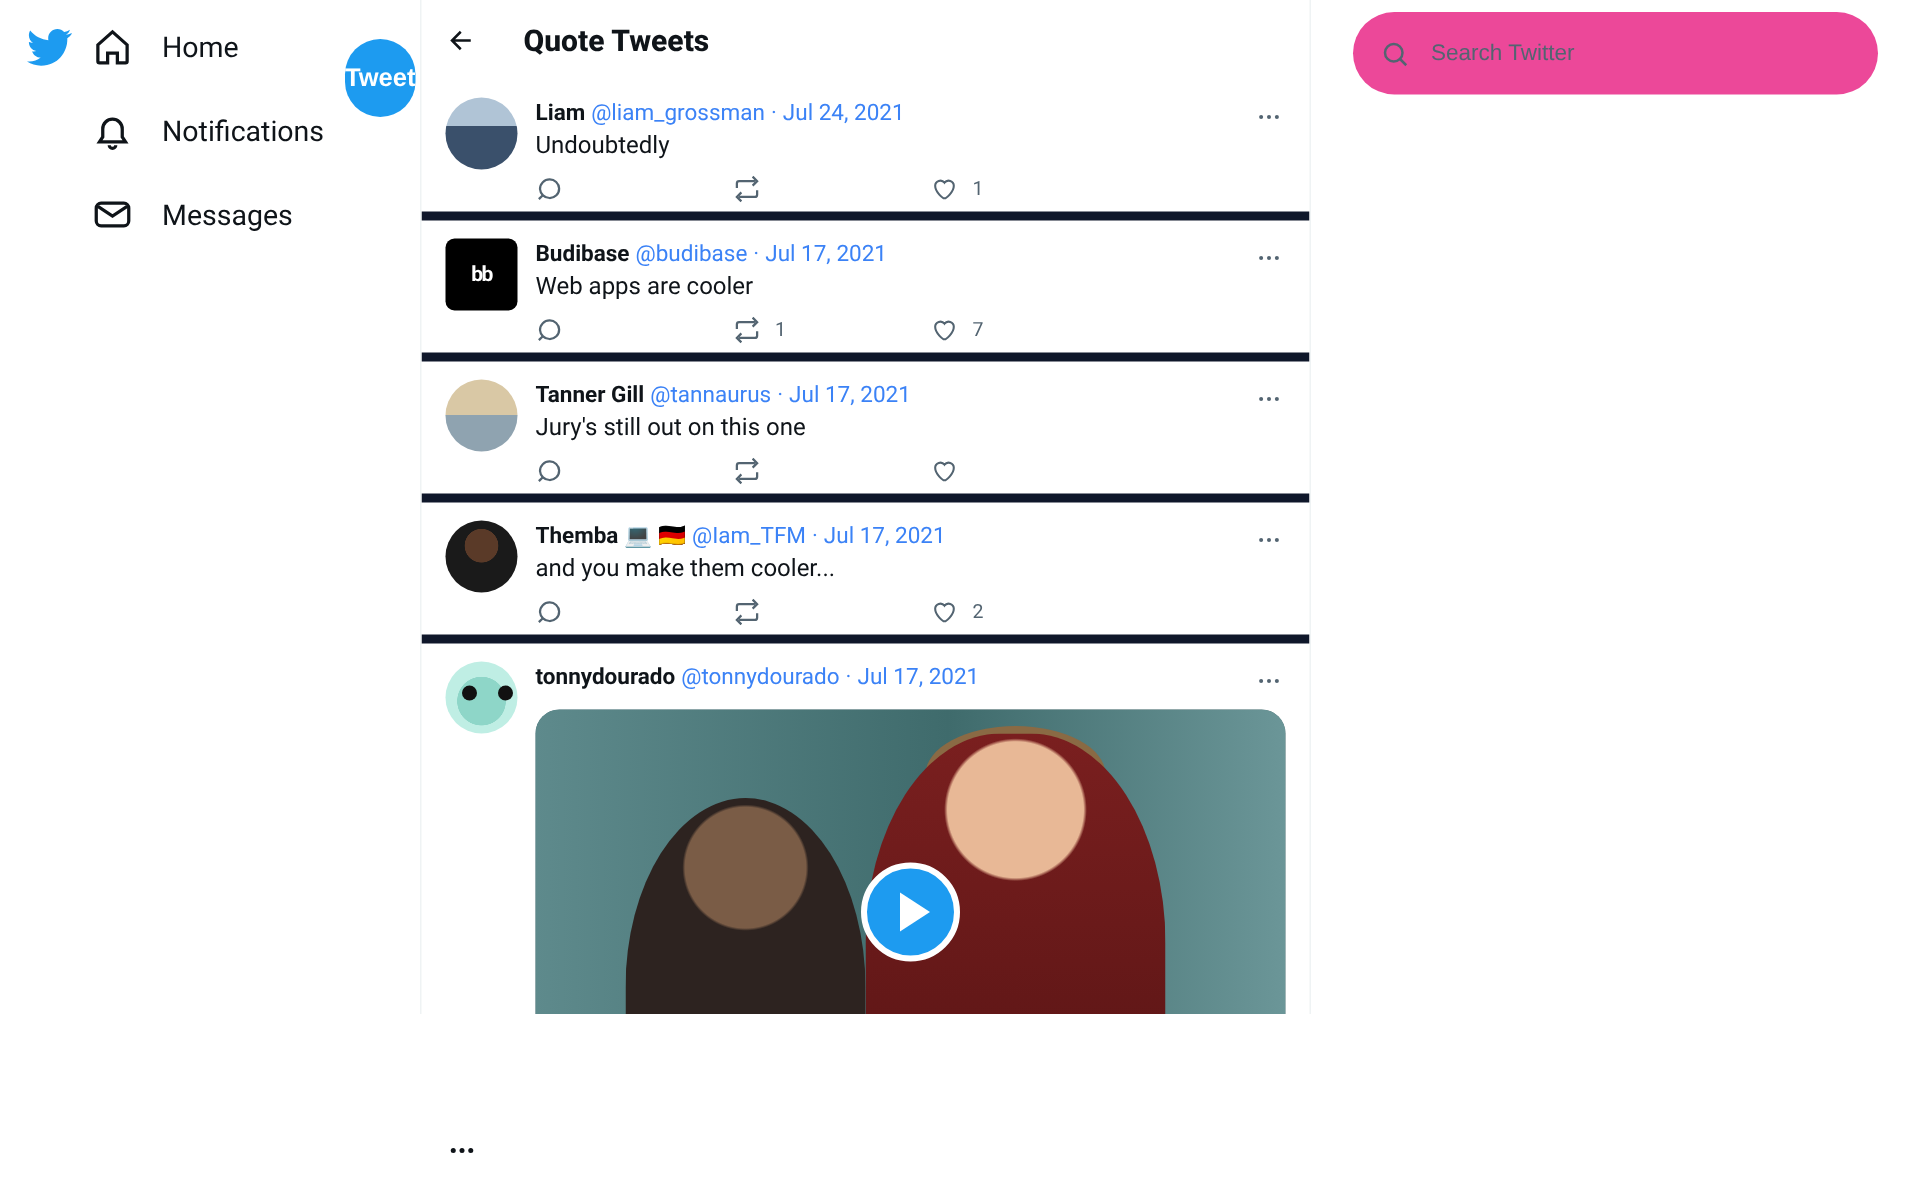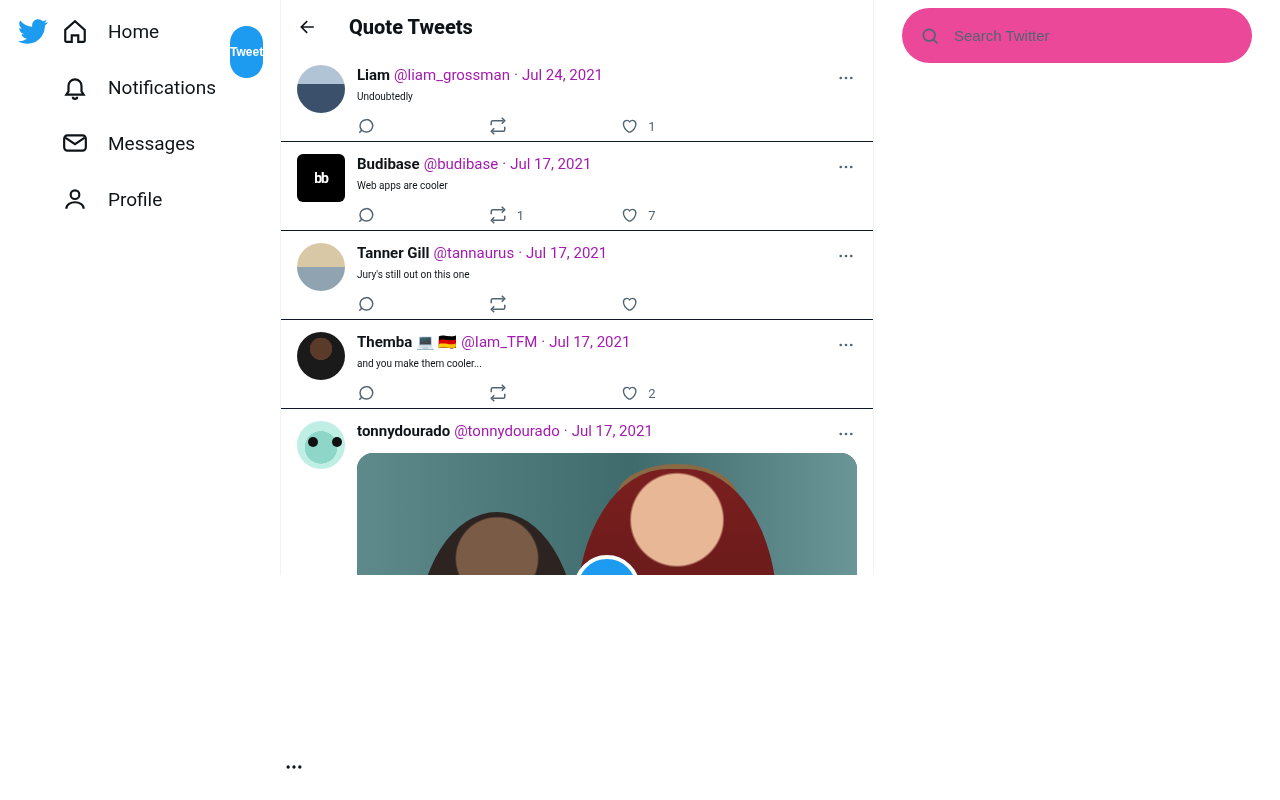--- a/index.html
+++ b/index.html
@@ -43,57 +43,57 @@
   .nav-icon { width: 26px; height: 26px; display:flex; align-items:center; justify-content:center; }
   .nav-label { font-size: 19px; color:#0f1419; }
   .tweet-btn {
     margin-top: 20px;
     background: #1d9bf0;
     color: #fff;
     border: none;
     border-radius: 9999px;
     width: 226px;
     height: 52px;
-    font-size: 12px;
+    font-size: 17px;
     font-weight: 700;
     cursor: pointer;
   }
   .sidebar-footer {
     margin-top: auto;
     margin-bottom: 16px;
     padding-left: 14px;
   }
   .more-dots {
     width: 34px; height: 34px; border-radius:50%;
     display:flex; align-items:center; justify-content:center;
     cursor:pointer;
   }
   
   .main {
     width: 600px;
     border-left: 1px solid #eff3f4;
     border-right: 1px solid #eff3f4;
-    height: 575px;
+    height: 676px;
     overflow: hidden;
   }
   .main-header {
     display: flex;
     align-items: center;
     height: 53px;
     padding: 0 16px;
     gap: 24px;
   }
   .back-btn {
     width: 34px; height:34px; border-radius:50%;
     display:flex; align-items:center; justify-content:center;
     cursor:pointer; margin-left:-6px;
   }
   .page-title { font-size: 20px; font-weight: 800; }
   .tweet {
-    border-bottom: 1px solid #0f172a;
+    border-bottom: 6px solid #0f172a;
     padding: 12px 16px 6px 16px;
     display: flex;
     gap: 12px;
     position: relative;
     cursor:pointer;
     justify-content:flex-end;
   }
   .avatar {
     width: 48px; height: 48px; border-radius: 50%;
     flex-shrink: 0;
@@ -103,22 +103,22 @@
   .tweet-body { flex: 1; min-width:0; }
   .tweet-head {
     display: flex;
     align-items: center;
     gap: 4px;
     font-size: 15px;
     line-height: 20px;
   }
   .display-name { font-weight: 700; color:#0f1419; white-space:nowrap; }
   .emoji-img { display:inline-block; }
-  .handle, .dot, .date { color: #a21caf; white-space:nowrap; }
-  .tweet-text { font-size: 10px; line-height:20px; margin-top:2px; color:#0f1419; }
+  .handle, .dot, .date { color: #3b82f6; white-space:nowrap; }
+  .tweet-text { font-size: 16px; line-height:20px; margin-top:2px; color:#0f1419; }
   .tweet-actions {
     display: flex;
     max-width: 425px;
     margin-top: 10px;
     color: #536471;
   }
   .action {
     display: flex;
     align-items: center;
     gap: 10px;
@@ -255,29 +255,20 @@
       <span class="nav-label">Notifications</span>
     </div>
     <div class="nav-item">
       <span class="nav-icon">
         <svg viewBox="0 0 24 24" width="26" height="26" fill="none" stroke="#0f1419" stroke-width="2">
             <rect x="2" y="5" width="20" height="14" rx="3"></rect>
             <path d="M3 7l9 6 9-6"></path>
           </svg>
       </span>
       <span class="nav-label">Messages</span>
-    </div>
-    <div class="nav-item">
-      <span class="nav-icon">
-        <svg viewBox="0 0 24 24" width="26" height="26" fill="none" stroke="#0f1419" stroke-width="2">
-            <circle cx="12" cy="8" r="4"></circle>
-            <path d="M4 21c0-4 4-6 8-6s8 2 8 6"></path>
-          </svg>
-      </span>
-      <span class="nav-label">Profile</span>
     </div>
   </div>
   <button class="tweet-btn">Tweet</button>
   <div class="sidebar-footer">
     <div class="more-dots">
       <svg viewBox="0 0 24 24" width="20" height="20" fill="#0f1419">
           <circle cx="5" cy="12" r="2"></circle>
           <circle cx="12" cy="12" r="2"></circle>
           <circle cx="19" cy="12" r="2"></circle>
         </svg>

